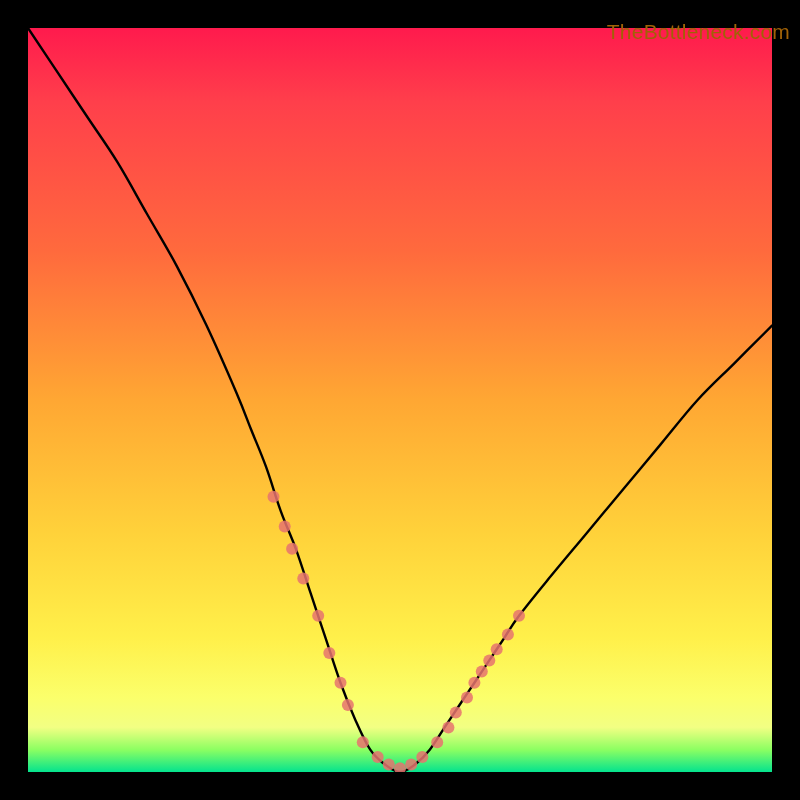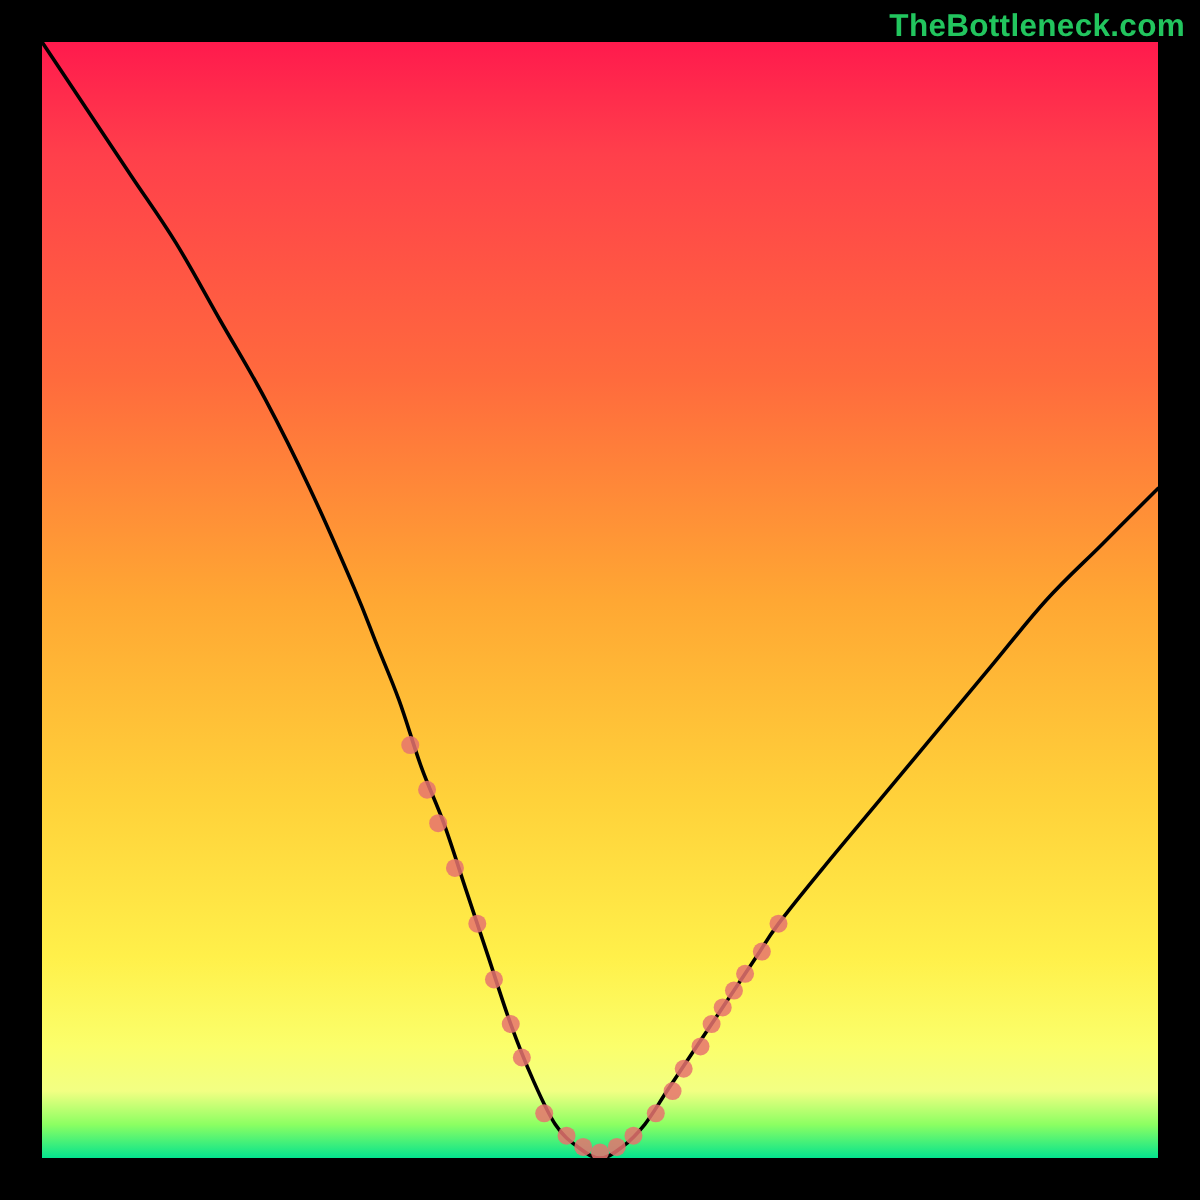--- a/index.html
+++ b/index.html
@@ -39,25 +39,25 @@
       #ffd23a 68%,
       #fff04a 82%,
       #fbff6b 90%,
       #f2ff83 94%,
       #8cff62 97%,
       #04e38e 100%
     );
   }
   .watermark {
     position: absolute;
-    top: 6px;
+    top: 20px;
     right: 10px;
-    color: #22c55e;
+    color: #a16207;
     font-size: 21px;
-    font-weight: 700;
+    font-weight: 400;
     letter-spacing: 0.2px;
   }
   svg.curve-layer {
     position: absolute;
     inset: 0;
     width: 744px;
     height: 744px;
     overflow: visible;
   }
 </style>

